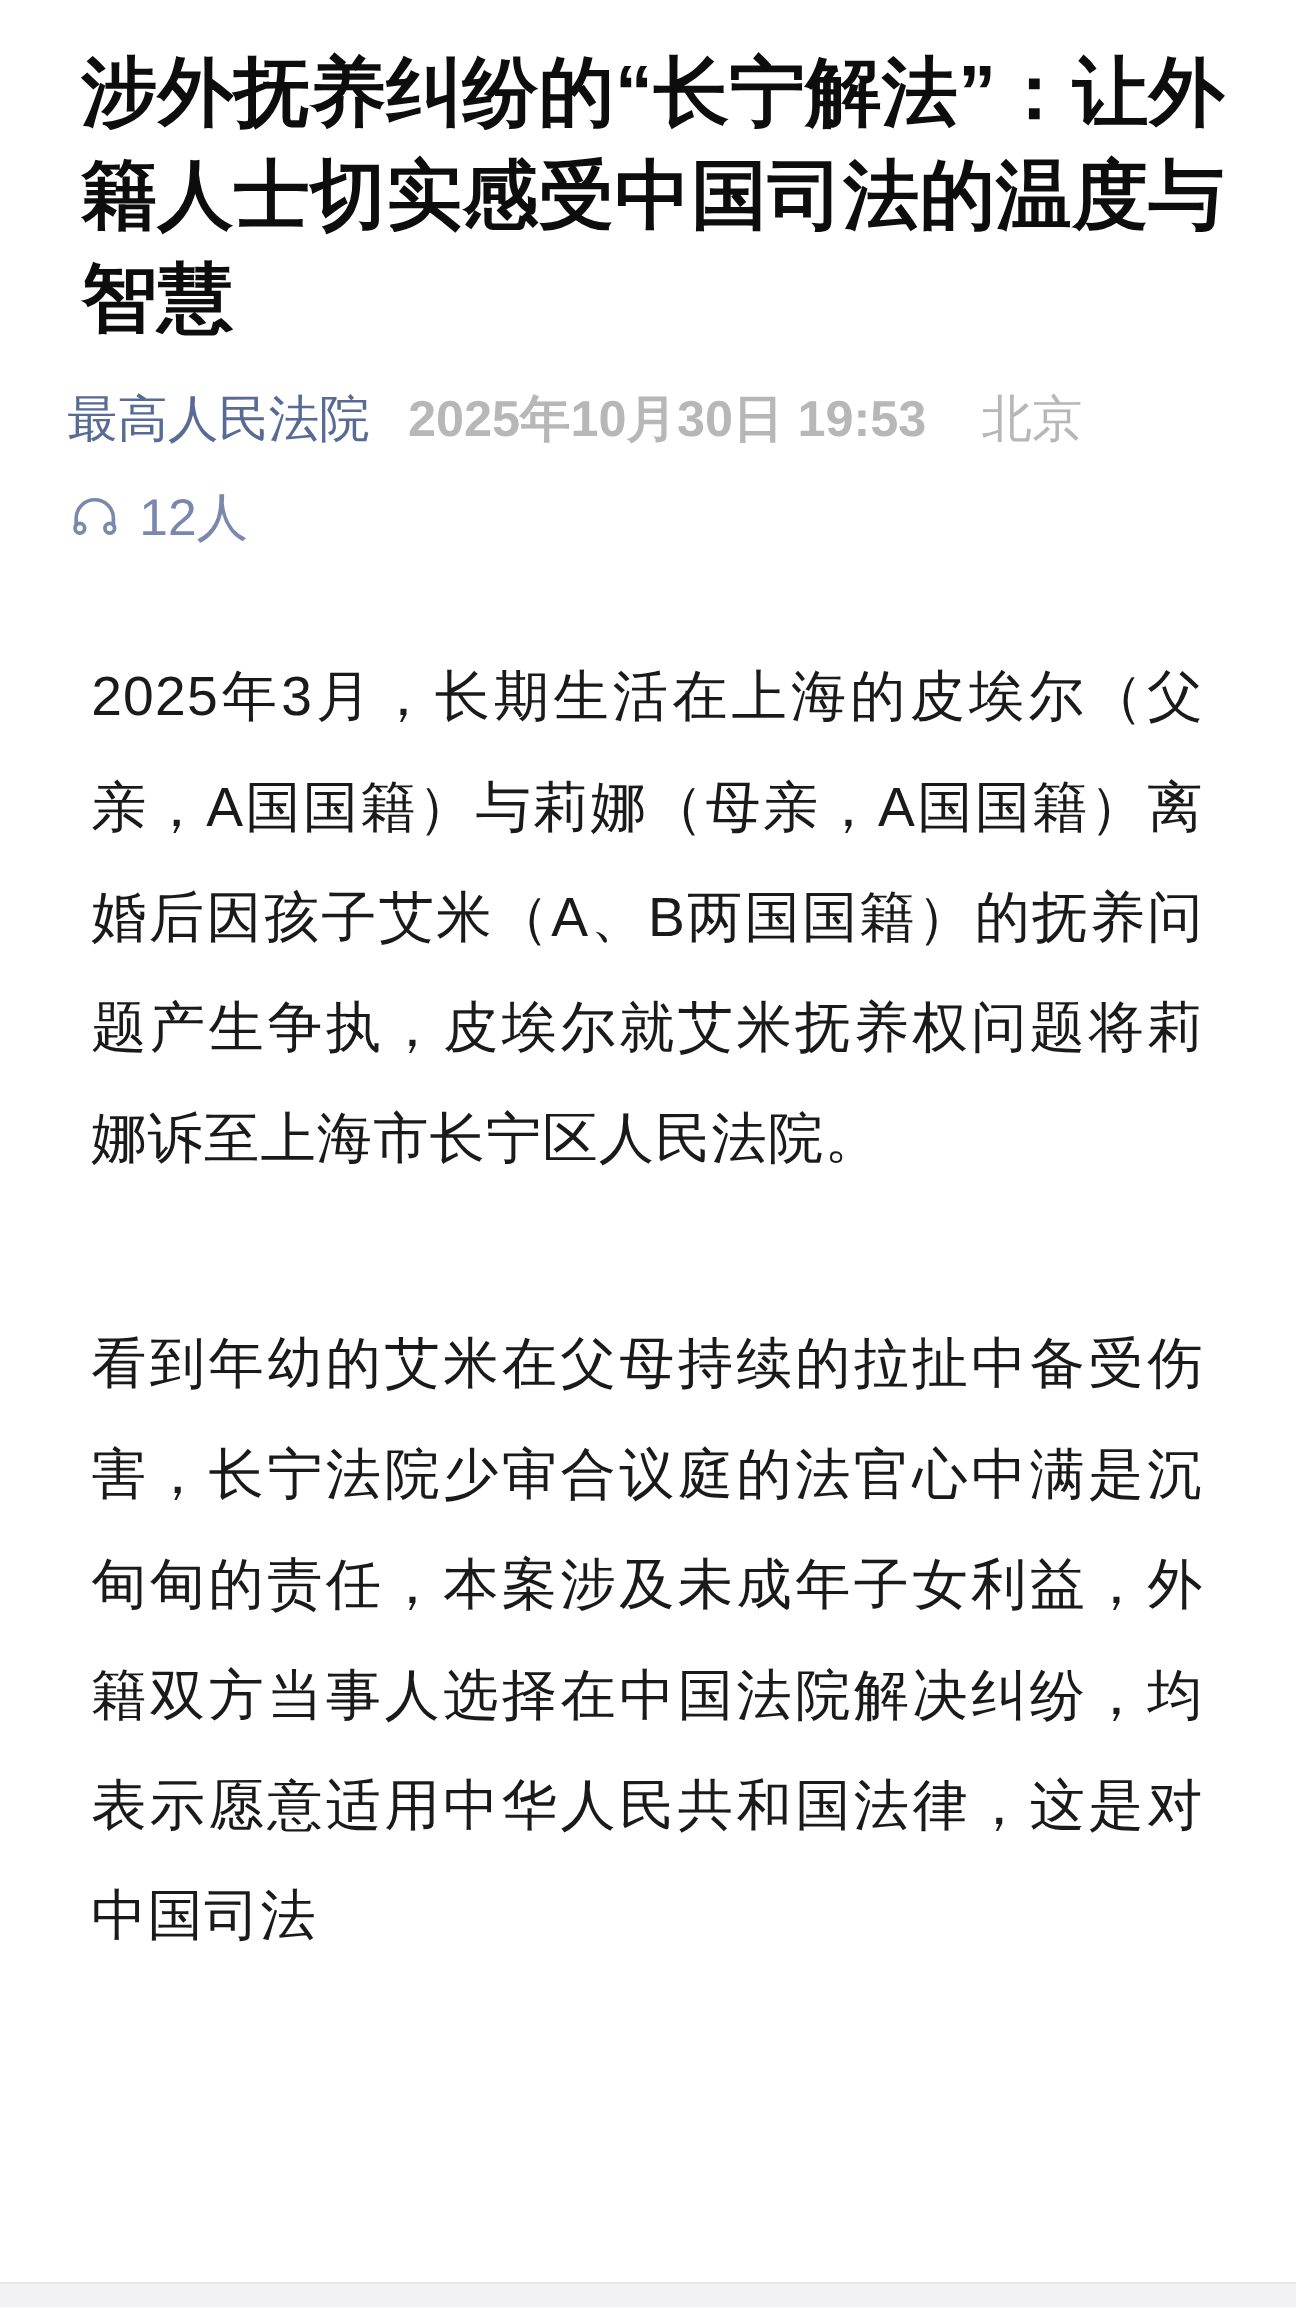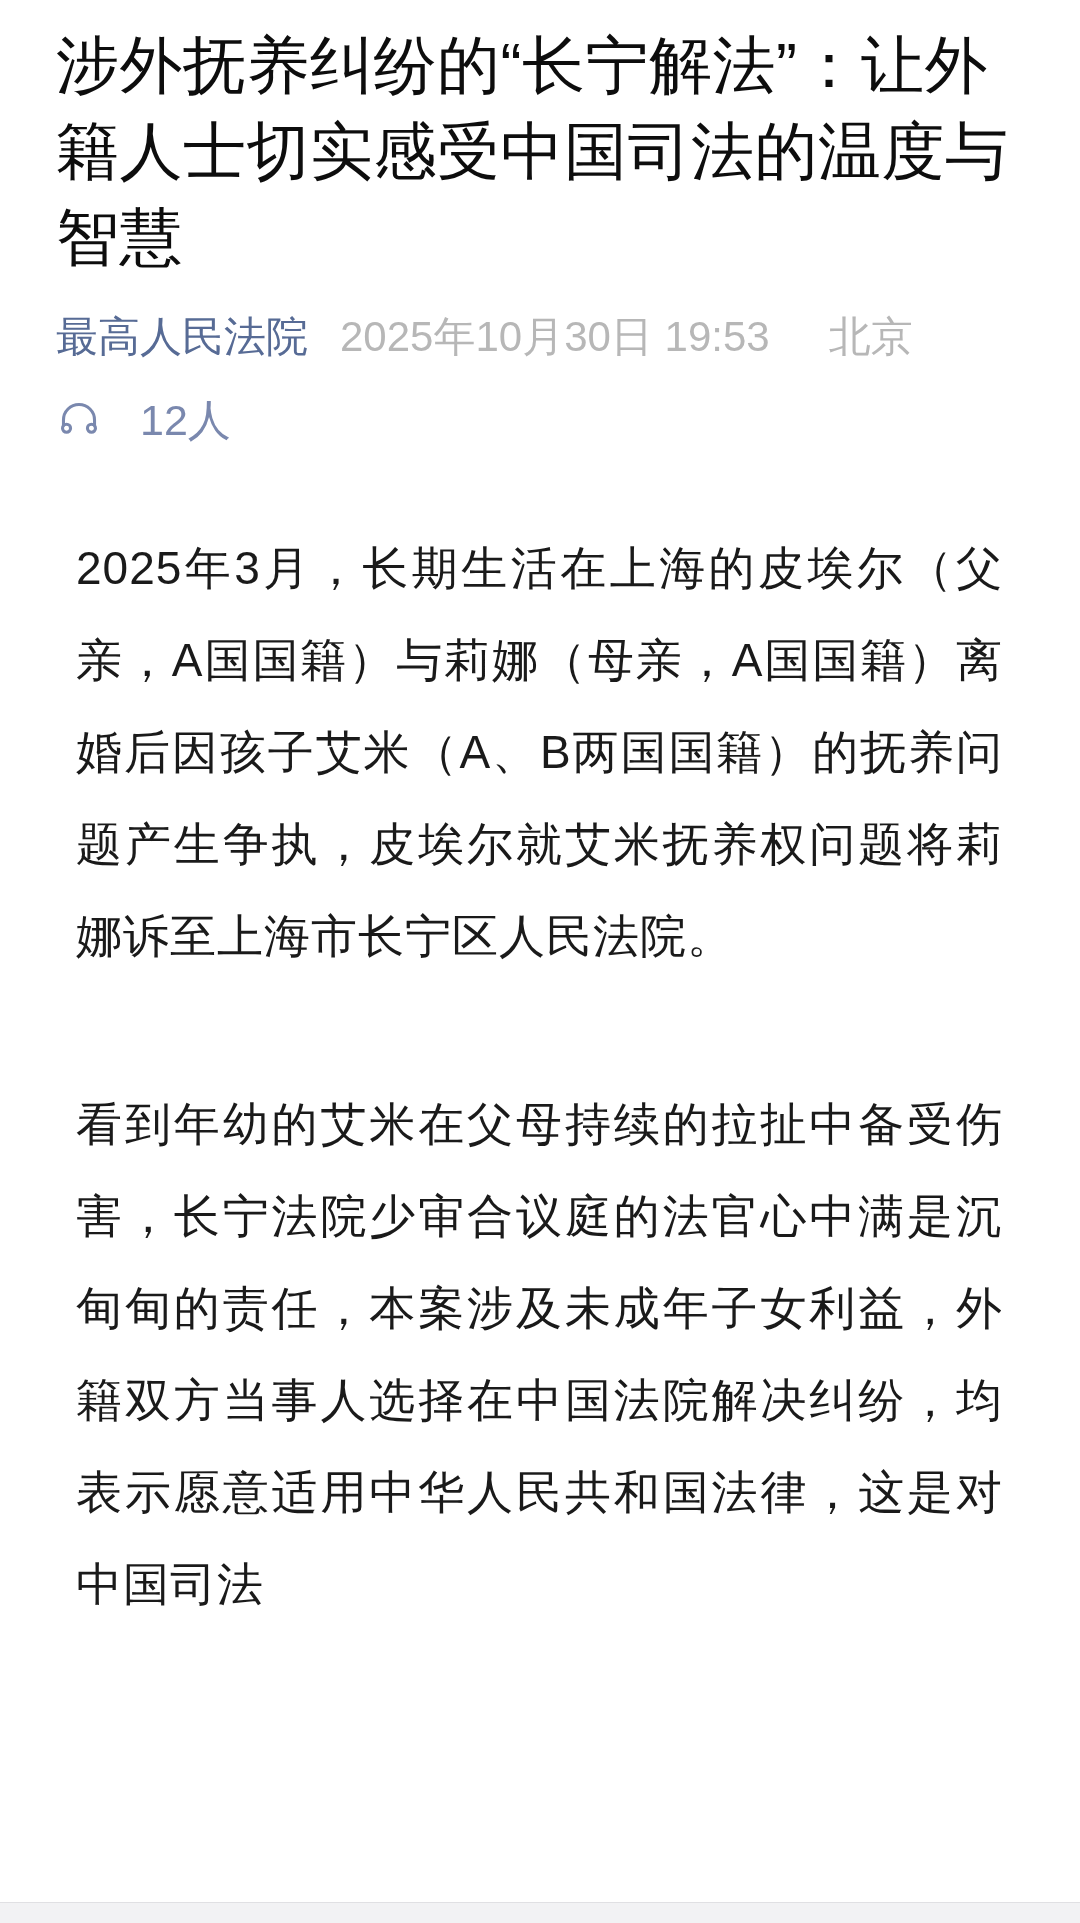--- a/index.html
+++ b/index.html
@@ -11,53 +11,52 @@
     overflow: hidden;
   }
   .page {
     position: relative;
     width: 1080px;
     height: 1923px;
     background: #ffffff;
     overflow: hidden;
   }
   .title {
-    margin: 0;
+    margin: 12px;
     padding: 22px 44px 0 56px;
     font-size: 63px;
     line-height: 86px;
-    font-weight: 400;
+    font-weight: 700;
     color: #0d0d0d;
     letter-spacing: 0.5px;
   }
   .meta {
     margin: 28px 44px 0 56px;
     font-size: 42px;
     line-height: 58px;
     color: #b7b7b7;
     white-space: nowrap;
   }
   .meta .account {
     color: #576b95;
     text-decoration: none;
     margin-right: 32px;
     cursor: pointer;
     margin-top: 24px;
   }
-  .meta .date { margin-right: 59px; }
+  .meta .date { margin-right: 46px; font-weight: bold; }
   .listen {
     margin: 26px 44px 0 56px;
     display: flex;
     align-items: center;
     color: #7a88ae;
     font-size: 43px;
     line-height: 56px;
     cursor: pointer;
     width: max-content;
-    gap: 24px;
   }
   .listen svg { display: block; margin-right: 14px; }
   .content {
     padding: 74px 77px 0 76px;
   }
   .content p {
     margin: 0;
     font-size: 46px;
     line-height: 92px;
     letter-spacing: 1px;

